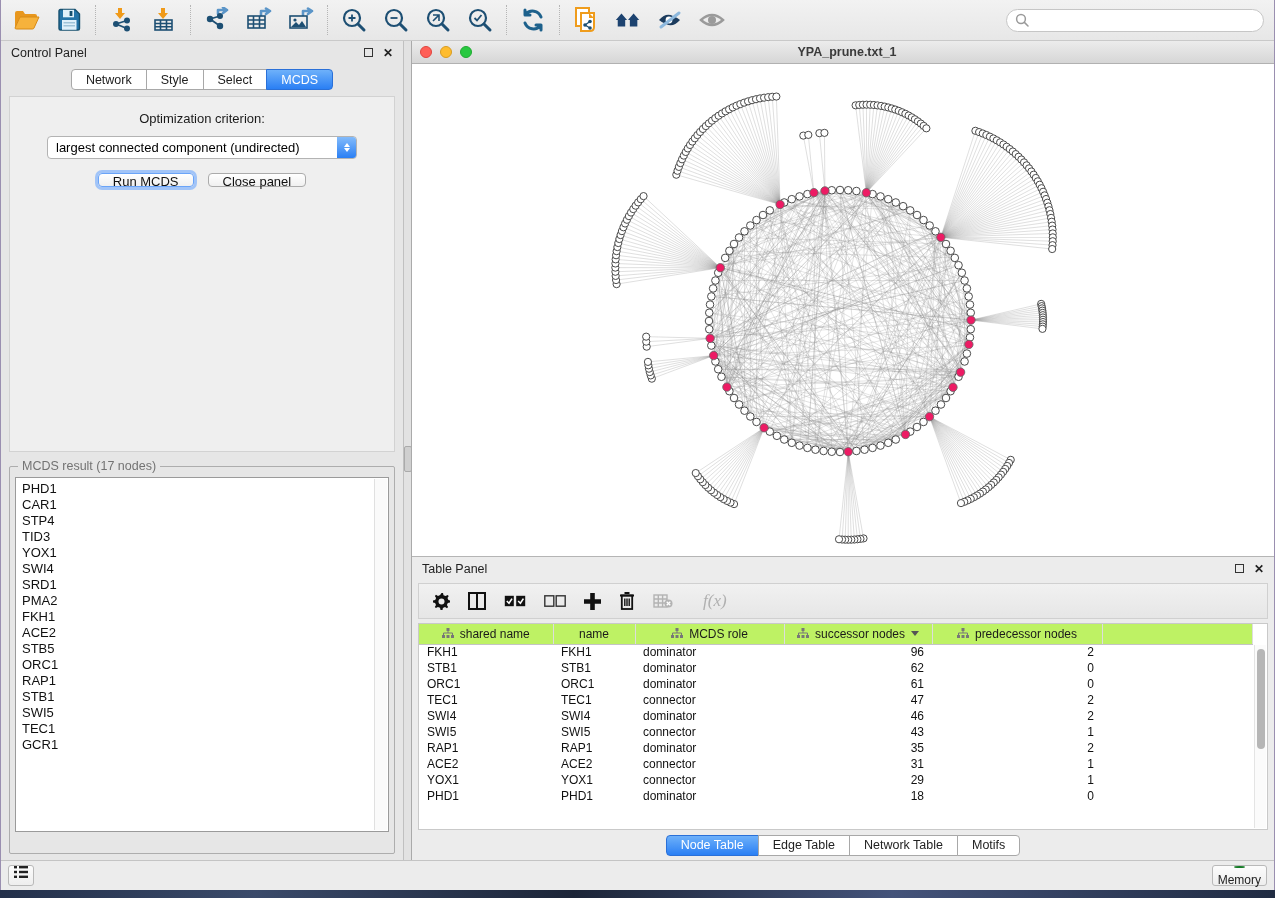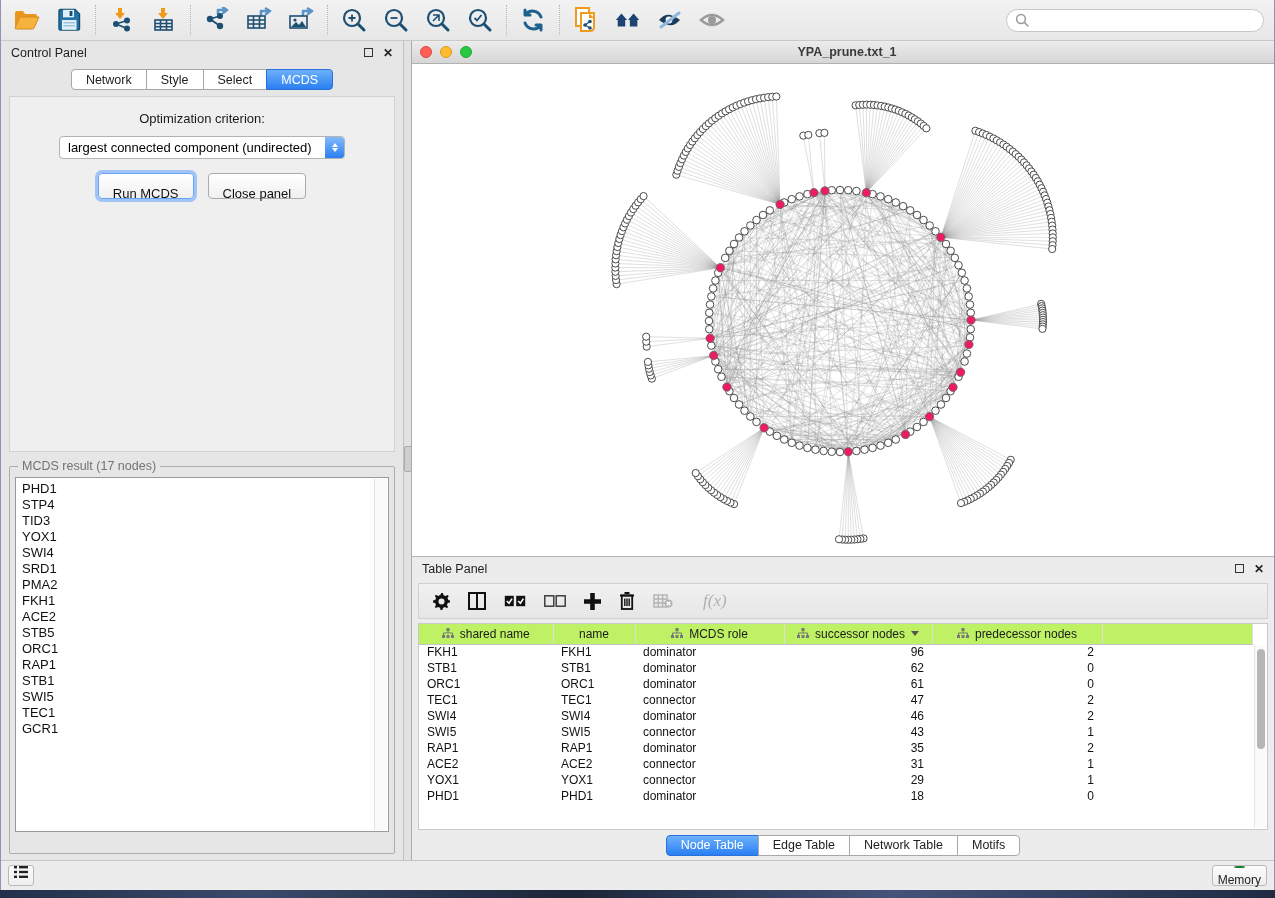--- a/index.html
+++ b/index.html
@@ -26,28 +26,28 @@
   .panel-head .spacer { flex:1; }
   .win-btn { font-size:12px; color:#222; margin-left:10px; cursor:pointer; line-height:1; }
   .float-box { width:9px; height:9px; border:1.5px solid #333; display:inline-block; }
   .tabs-row { display:flex; justify-content:center; margin:4px 0 6px; }
   .seg { height:21px; padding:0 14px; font-size:12.5px; display:flex; align-items:center; background:#fff; border:1px solid #a8a8a8; color:#222; cursor:pointer; margin-left:-1px; }
   .seg:first-child { border-radius:4px 0 0 4px; margin-left:0; }
   .seg:last-child { border-radius:0 4px 4px 0; }
   .seg.active { background:linear-gradient(#6eb1fa,#2a7ff4); border-color:#2a70d8; color:#fff; }
   .tab-content { margin:0 8px; background:#efefef; border:1px solid #d2d2d2; padding:14px 0 18px; height:356px; }
   .opt-label { text-align:center; font-size:13px; color:#1a1a1a; margin-bottom:10px; }
-  .select-wrap { width:286px; height:23px; margin:0 auto 14px; background:#fff; border:1px solid #b3b3b3; border-radius:4px; display:flex; align-items:center; font-size:13px; cursor:pointer; }
+  .select-wrap { width:310px; height:23px; margin:0 auto 14px; background:#fff; border:1px solid #b3b3b3; border-radius:4px; display:flex; align-items:center; font-size:13px; cursor:pointer; }
   .select-wrap .val { flex:1; padding:0 8px; white-space:nowrap; overflow:hidden; }
   .stepper { width:19px; height:21px; border-radius:0 3px 3px 0; background:linear-gradient(#83bbfb,#2a7ff4); display:flex; flex-direction:column; align-items:center; justify-content:center; gap:1px; }
   .stepper i { width:0; height:0; border-left:3.5px solid transparent; border-right:3.5px solid transparent; }
   .stepper .up { border-bottom:4px solid #fff; }
   .stepper .dn { border-top:4px solid #fff; }
   .btn-row { display:flex; justify-content:center; gap:14px; }
-  .push-btn { height:14px; padding:12px 14px; background:linear-gradient(#ffffff,#f0f0f0); border:1px solid #ababab; border-radius:4px; font-size:13px; color:#111; cursor:pointer; font-family:"Liberation Sans",sans-serif; }
+  .push-btn { height:14px; padding:0 14px; background:linear-gradient(#ffffff,#f0f0f0); border:1px solid #ababab; border-radius:4px; font-size:13px; color:#111; cursor:pointer; font-family:"Liberation Sans",sans-serif; }
   .push-btn.focused { box-shadow:0 0 0 3px rgba(97,160,255,.55); border-color:#6aa4f8; }
 
   .result-group { margin:14px 8px 6px; border:1px solid #adadad; border-radius:2px; position:relative; flex:1; padding:10px 5px 5px; min-height:0; }
   .result-legend { position:absolute; top:-8px; left:8px; background:#e6e6e6; padding:0 4px; font-size:12.5px; color:#737373; }
   .result-list { background:#fff; border:1px solid #9a9a9a; height:355px; overflow:hidden; position:relative; font-size:13px; }
   .result-list ul { list-style:none; padding:3px 0 0 6px; }
   .result-list li { line-height:16px; color:#111; cursor:default; }
   .list-scroll { position:absolute; top:1px; right:1px; bottom:1px; width:13px; background:#fafafa; border-left:1px solid #e0e0e0; }
 
   
@@ -279,20 +279,21 @@
         <div class="btn-row">
           <button class="push-btn focused">Run MCDS</button>
           <button class="push-btn">Close panel</button>
         </div>
       </div>
       <div class="result-group">
         <div class="result-legend">MCDS result (17 nodes)</div>
         <div class="result-list">
           <ul id="mcds-list">
               <li>PHD1</li>
+              <li>CAR1</li>
               <li>STP4</li>
               <li>TID3</li>
               <li>YOX1</li>
               <li>SWI4</li>
               <li>SRD1</li>
               <li>PMA2</li>
               <li>FKH1</li>
               <li>ACE2</li>
               <li>STB5</li>
               <li>ORC1</li>

